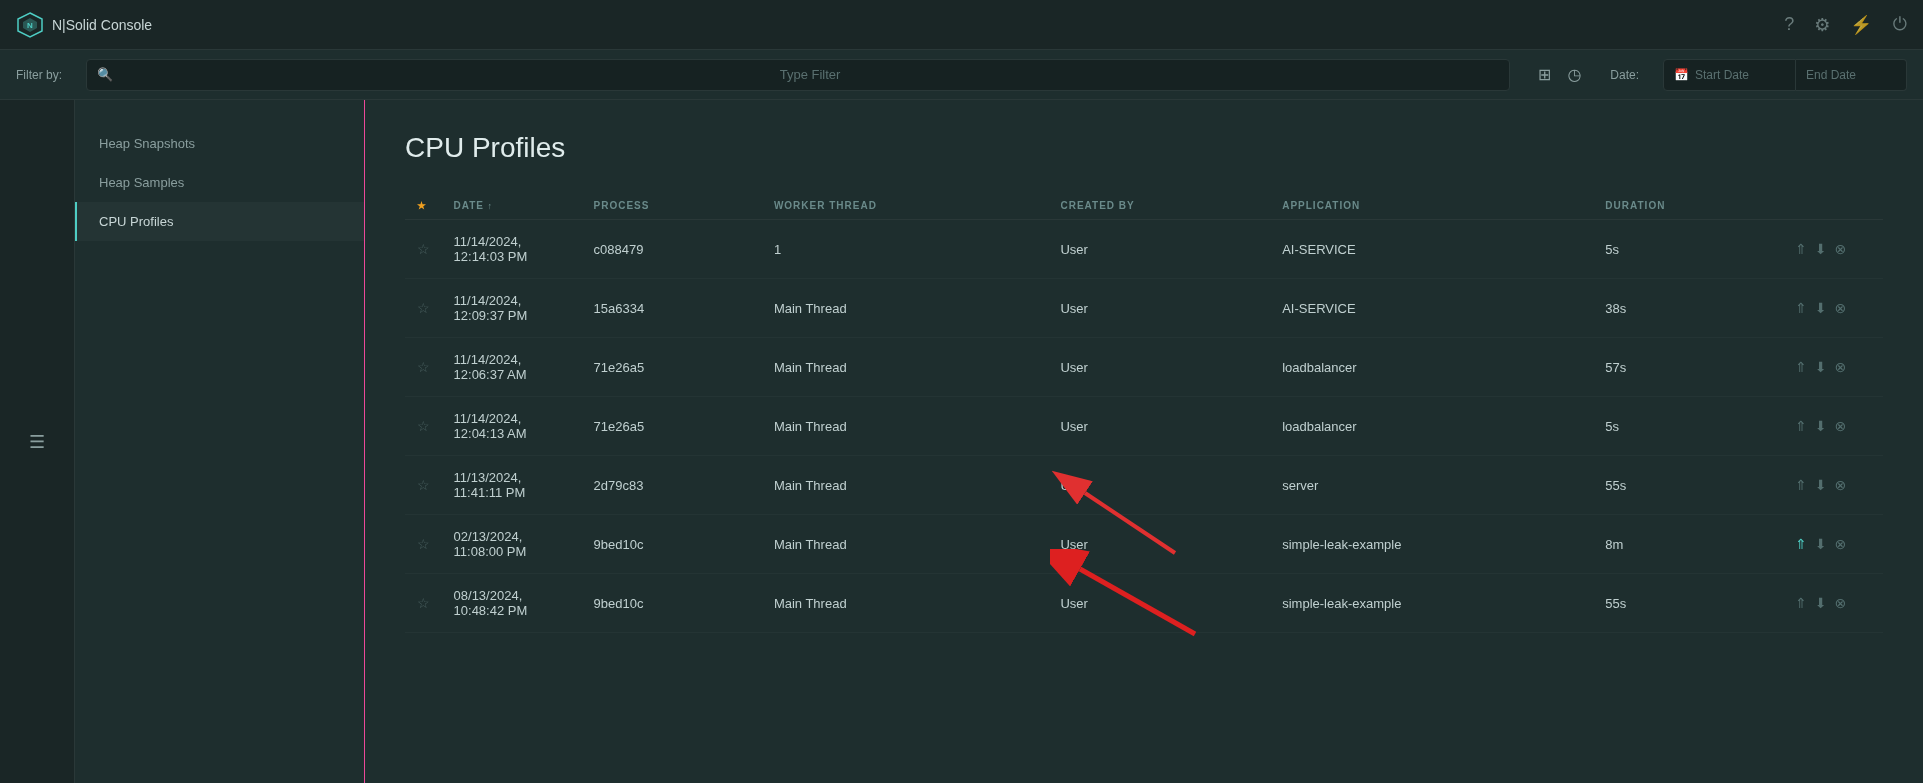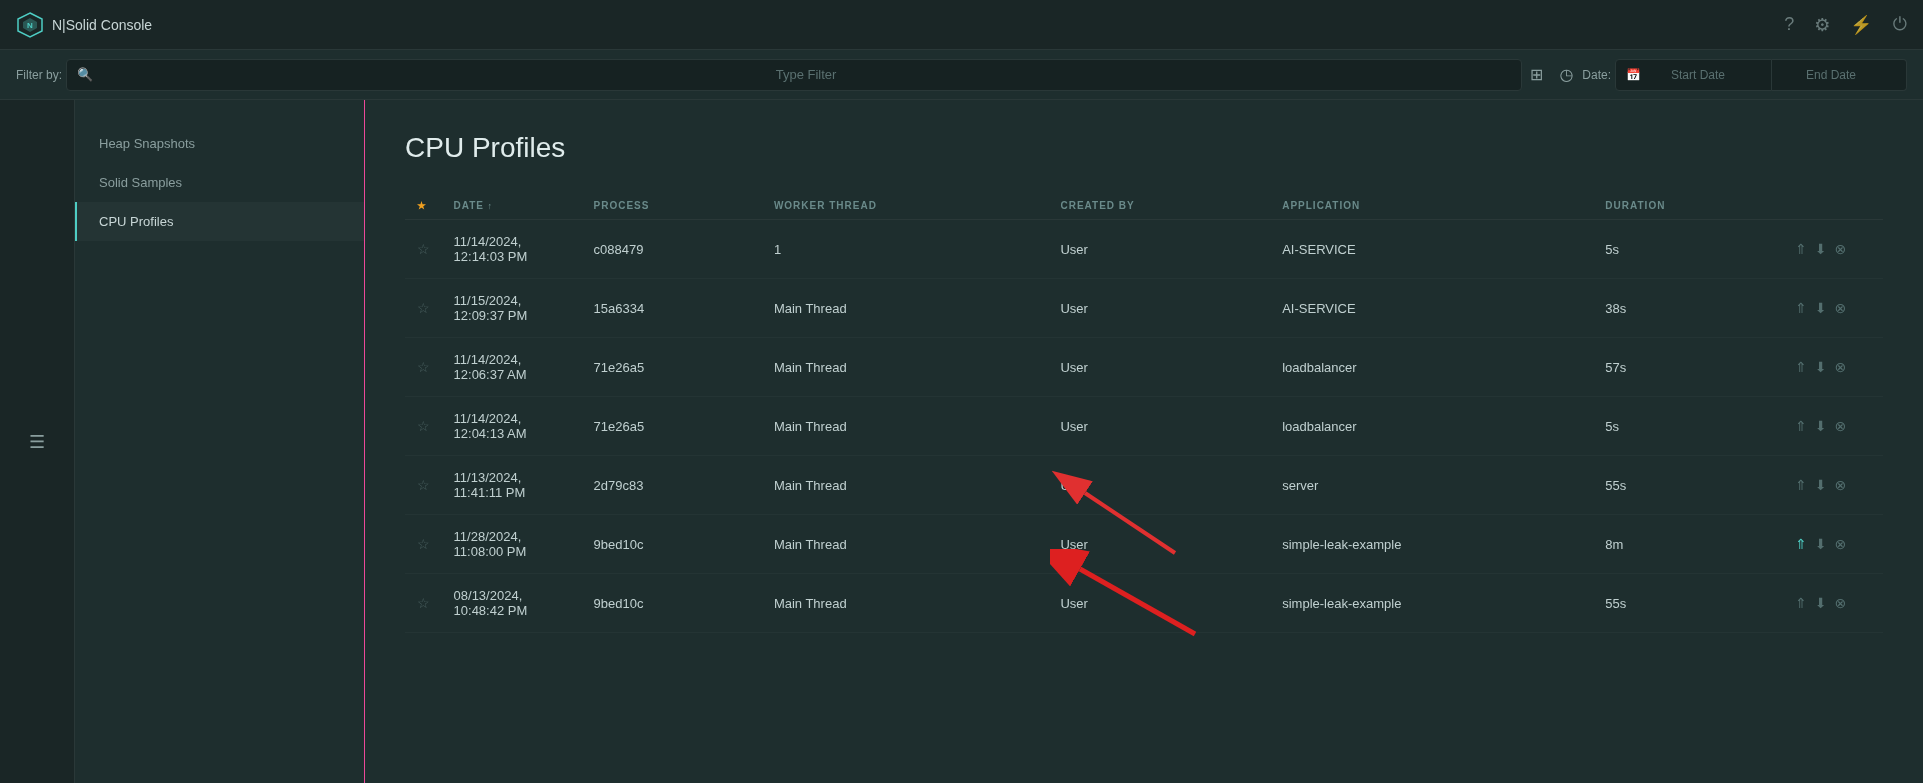--- a/index.html
+++ b/index.html
@@ -49,21 +49,21 @@
     }
 
     
     .filter-bar {
       background: #1e2e2e;
       border-bottom: 1px solid #2a3838;
       height: 50px;
       display: flex;
       align-items: center;
       padding: 0 16px;
-      gap: 4px;
+      gap: 24px;
       flex-shrink: 0;
     }
     .filter-label {
       color: #8a9e9e;
       font-size: 12px;
       white-space: nowrap;
     }
     .filter-input-wrap {
       display: flex;
       align-items: center;
@@ -117,21 +117,20 @@
     }
     .date-input-wrap:first-child { border-radius: 4px 0 0 4px; }
     .date-input-wrap:last-child { border-radius: 0 4px 4px 0; border-left: none; }
     .date-input-wrap input {
       background: transparent;
       border: none;
       outline: none;
       color: #5a7070;
       font-size: 12px;
       width: 90px;
-      margin-left: 24px;
     }
     .date-input-wrap input::placeholder { color: #5a7070; }
 
     
     .main-layout {
       display: flex;
       flex: 1;
       overflow: hidden;
     }
 
@@ -289,21 +288,21 @@
 
   <div class="sidebar">
     <span class="hamburger">☰</span>
   </div>
 
   <div class="left-nav">
     <div class="nav-item">
       <span>Heap Snapshots</span>
     </div>
     <div class="nav-item">
-      <span>Solid Samples</span>
+      <span>Heap Samples</span>
     </div>
     <div class="nav-item active">
       <span>CPU Profiles</span>
     </div>
   </div>
 
   <div class="content">
     <h1 class="page-title">CPU Profiles</h1>
 
     <table class="data-table">
@@ -333,21 +332,21 @@
             <td>
               <div class="action-icons">
                 <span class="action-icon">⇑</span>
                 <span class="action-icon">⬇</span>
                 <span class="action-icon">⊗</span>
               </div>
             </td>
           </tr>
           <tr>
             <td><span class="star-btn">☆</span></td>
-            <td>11/15/2024, 12:09:37 PM</td>
+            <td>11/14/2024, 12:09:37 PM</td>
             <td>15a6334</td>
             <td>Main Thread</td>
             <td>User</td>
             <td>AI-SERVICE</td>
             <td>38s</td>
             <td>
               <div class="action-icons">
                 <span class="action-icon">⇑</span>
                 <span class="action-icon">⬇</span>
                 <span class="action-icon">⊗</span>
@@ -397,21 +396,21 @@
             <td>
               <div class="action-icons">
                 <span class="action-icon">⇑</span>
                 <span class="action-icon">⬇</span>
                 <span class="action-icon">⊗</span>
               </div>
             </td>
           </tr>
           <tr>
             <td><span class="star-btn">☆</span></td>
-            <td>11/28/2024, 11:08:00 PM</td>
+            <td>02/13/2024, 11:08:00 PM</td>
             <td>9bed10c</td>
             <td>Main Thread</td>
             <td>User</td>
             <td>simple-leak-example</td>
             <td>8m</td>
             <td>
               <div class="action-icons">
                 <span class="action-icon active">⇑</span>
                 <span class="action-icon">⬇</span>
                 <span class="action-icon">⊗</span>

